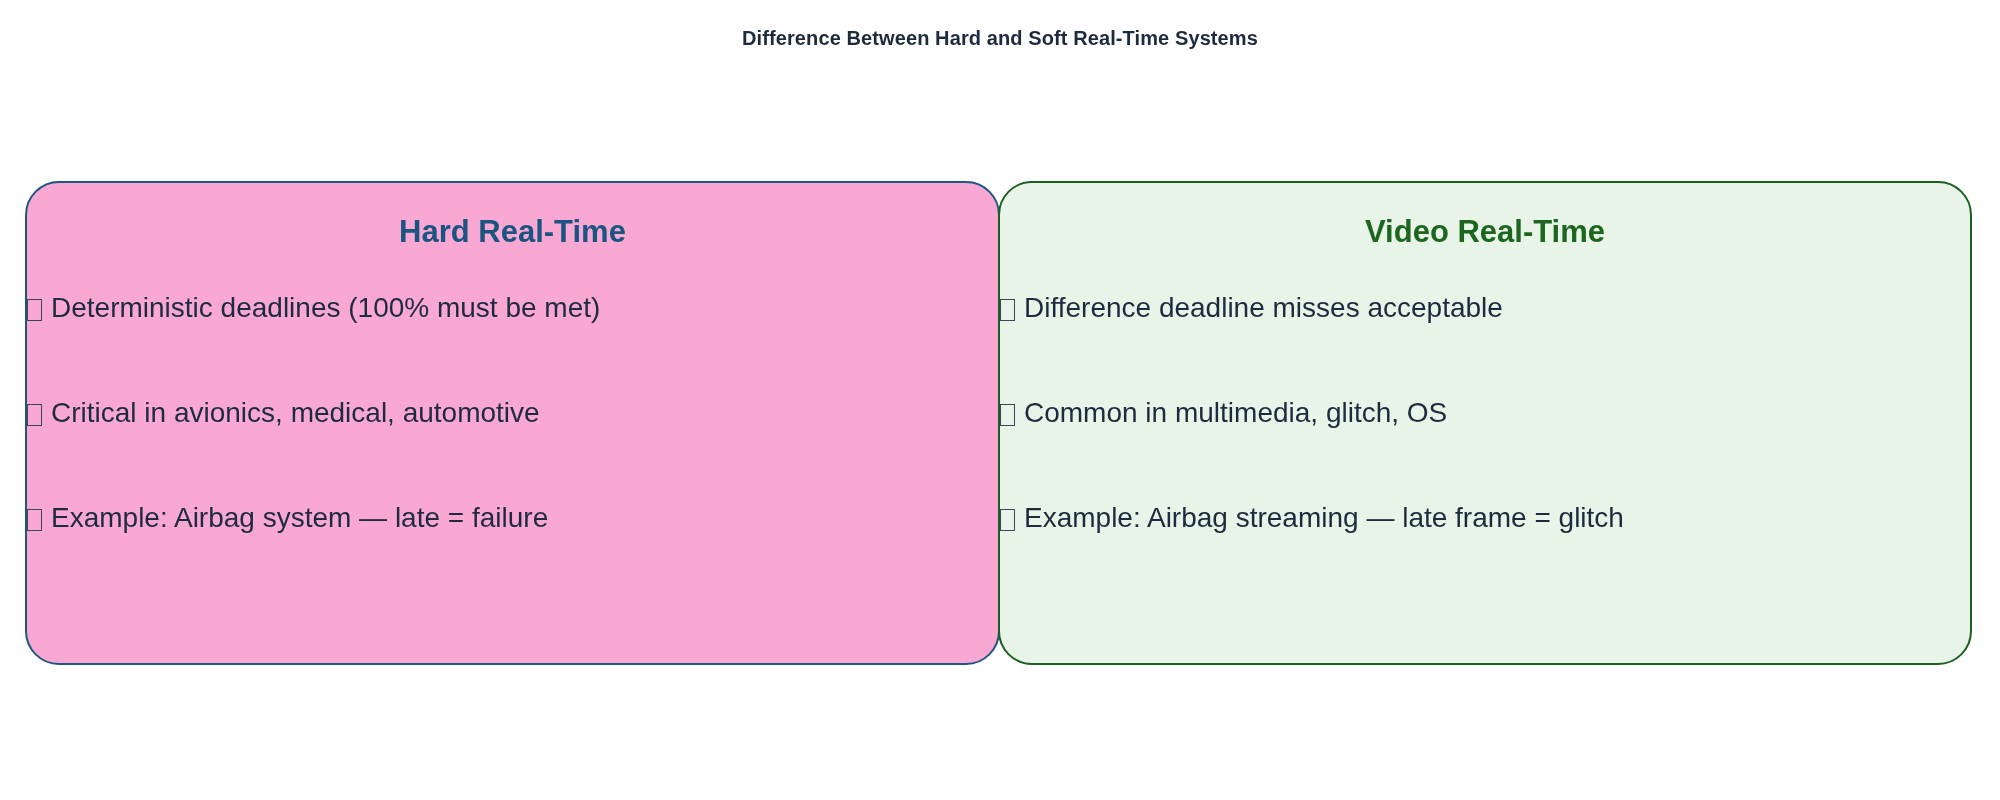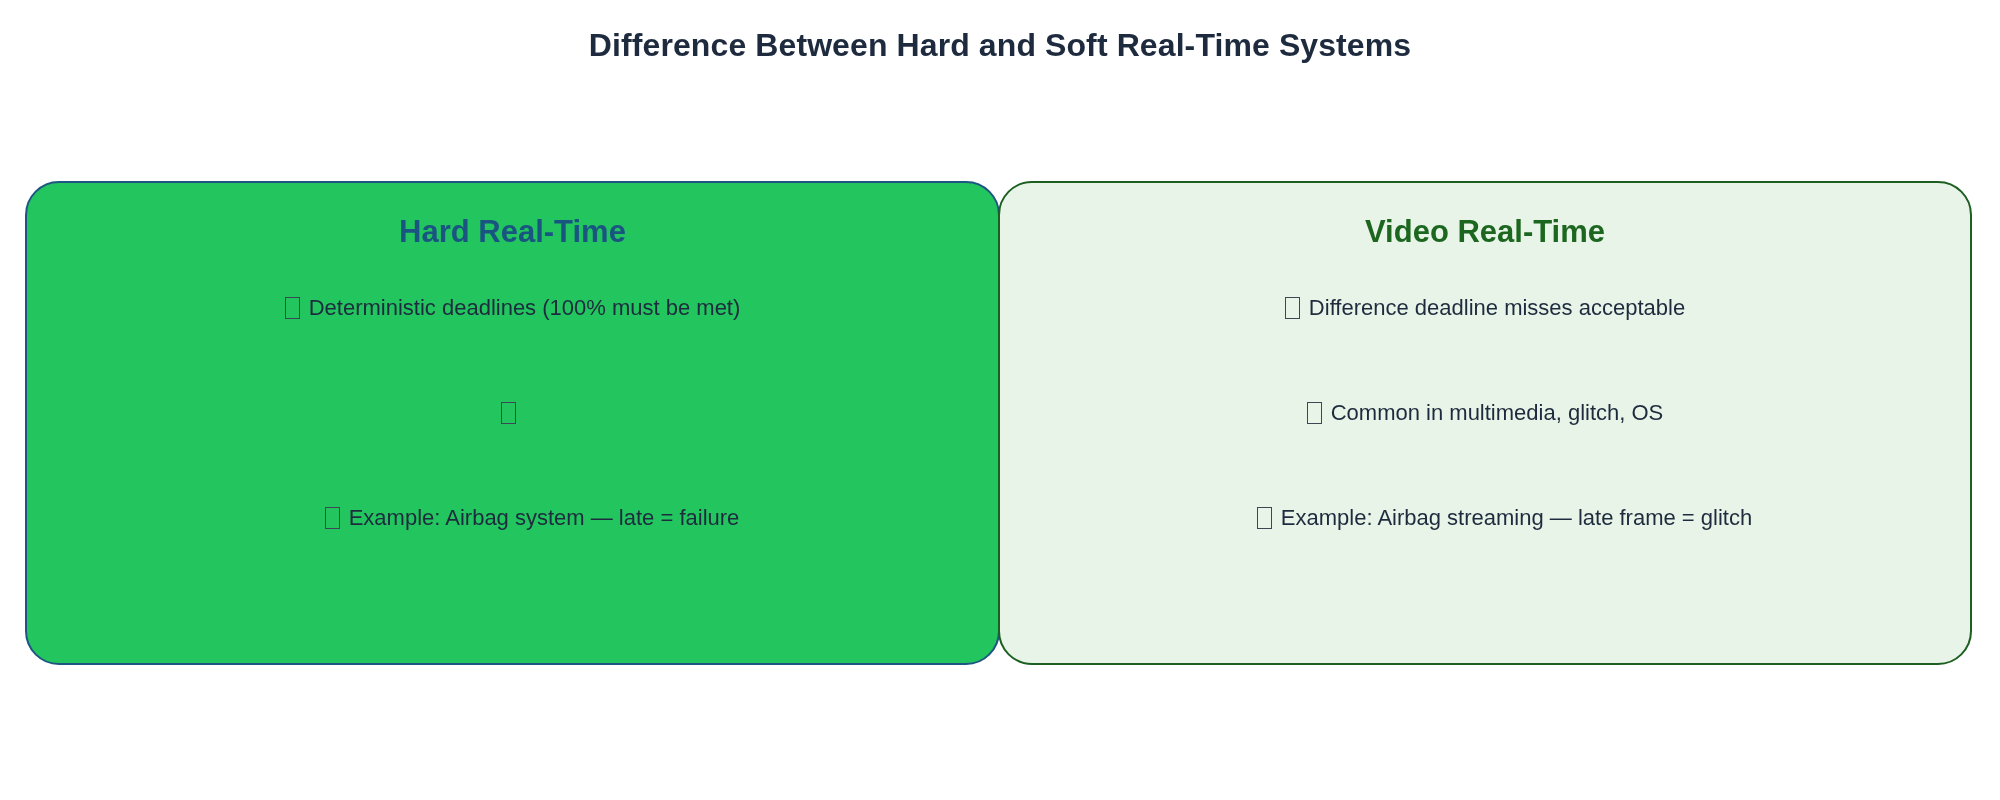--- a/index.html
+++ b/index.html
@@ -14,25 +14,25 @@
     overflow: hidden;
   }
   .page {
     position: relative;
     width: 2000px;
     height: 800px;
     background: #ffffff;
   }
   .page-title {
     position: absolute;
-    top: 22px;
+    top: 15px;
     left: 0;
     width: 2000px;
     text-align: center;
-    font-size: 32px;
+    font-size: 20px;
     font-weight: bold;
     color: #1e2b3e;
     letter-spacing: 0.1px;
     line-height: 46px;
     white-space: nowrap;
   }
   .cards {
     position: absolute;
     top: 181px;
     left: 25px;
@@ -42,21 +42,21 @@
   .card {
     position: absolute;
     top: 0;
     height: 484px;
     box-sizing: border-box;
     border-radius: 34px;
   }
   .card-hard {
     left: 0;
     width: 975px;
-    background: #22c55e;
+    background: #f9a8d4;
     border: 2.5px solid #1f5582;
     z-index: 1;
   }
   .card-soft {
     left: 973px;
     width: 974px;
     background: #e7f4e7;
     border: 2.5px solid #1d5f21;
     z-index: 2;
   }
@@ -70,29 +70,28 @@
   }
   .card-hard .card-title { color: #1a5582; }
   .card-soft .card-title { color: #1c6620; }
 
   .bullet-list {
     margin: 0;
     padding: 0;
     list-style: none;
   }
   .bullet-row {
-    text-align: center;
-    font-size: 22px;
+    font-size: 28px;
     color: #1e2b3e;
     line-height: 32px;
     white-space: nowrap;
   }
   .bullet-row.r1 { margin-top: 40px; }
   .bullet-row.r2 { margin-top: 73px; }
-  .bullet-row.r3 { margin-top: 73px; padding-left: 39px; }
+  .bullet-row.r3 { margin-top: 73px; }
 
   .bullet-glyph {
     display: inline-block;
     width: 15px;
     height: 22px;
     border: 1.4px solid #3c4657;
     box-sizing: border-box;
     vertical-align: -4px;
     margin-right: 9px;
     background: transparent;
@@ -110,21 +109,21 @@
 
   <div class="cards">
 
     <div class="card card-hard">
       <div class="card-title">Hard Real-Time</div>
       <ul class="bullet-list">
         <li class="bullet-row r1">
           <span class="bullet-glyph"></span><span class="bullet-text">Deterministic deadlines (100% must be met)</span>
         </li>
         <li class="bullet-row r2">
-          <span class="bullet-glyph"></span>
+          <span class="bullet-glyph"></span><span class="bullet-text">Critical in avionics, medical, automotive</span>
         </li>
         <li class="bullet-row r3">
           <span class="bullet-glyph"></span><span class="bullet-text">Example: Airbag system — late = failure</span>
         </li>
       </ul>
     </div>
 
     <div class="card card-soft">
       <div class="card-title">Video Real-Time</div>
       <ul class="bullet-list">

